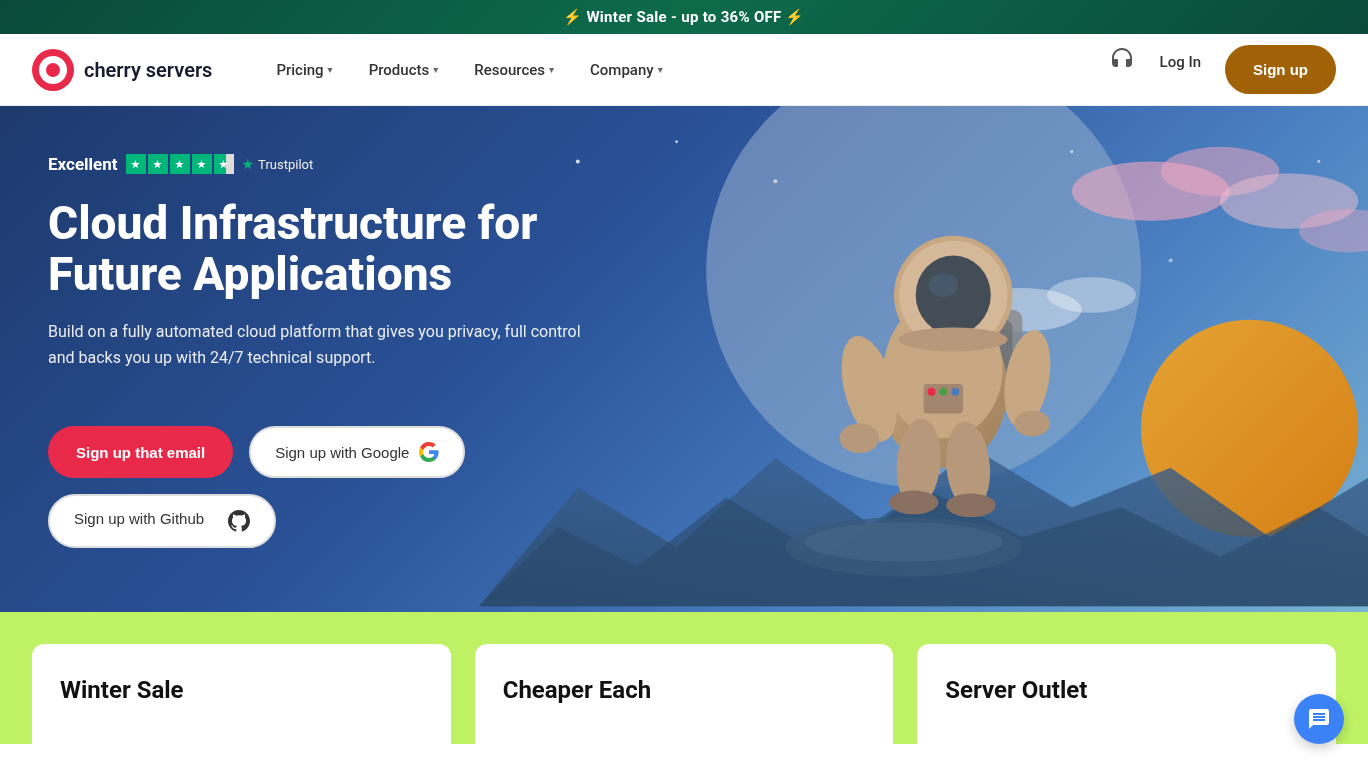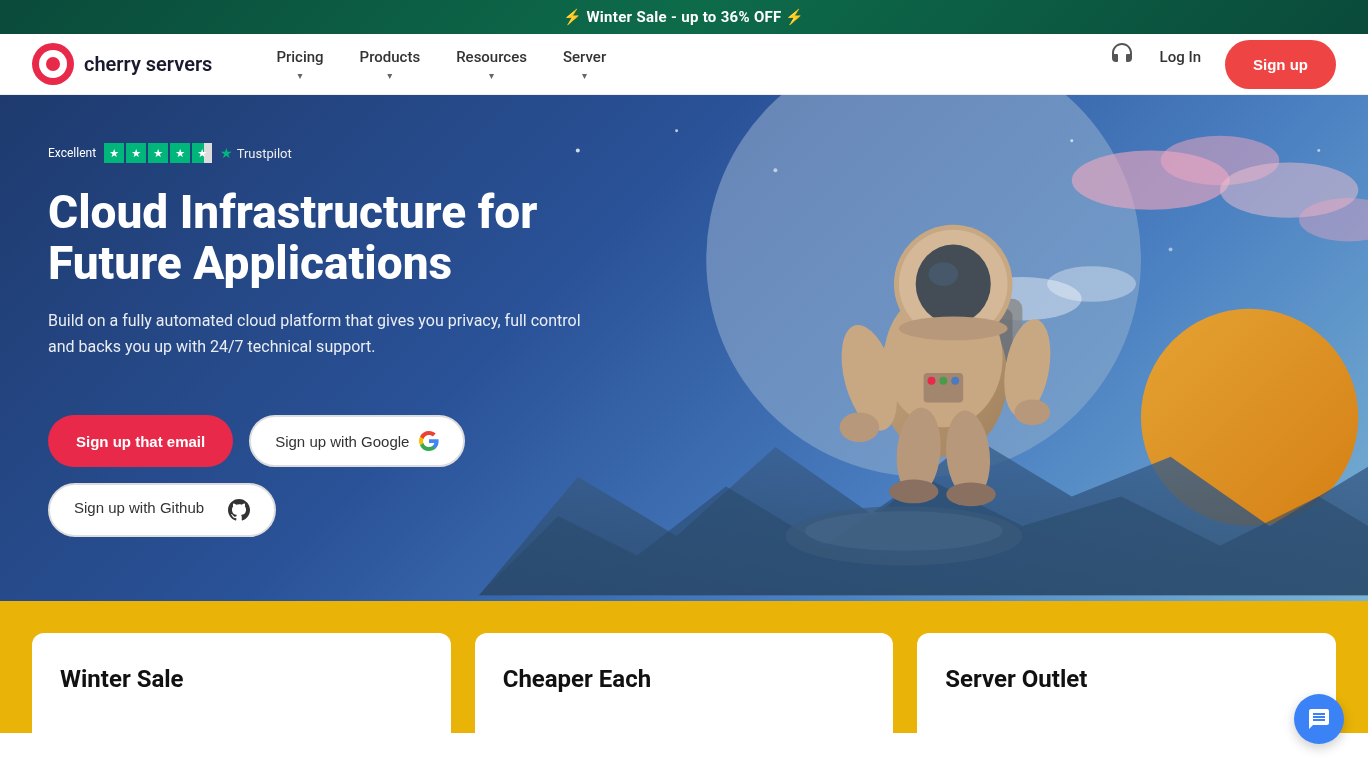--- a/index.html
+++ b/index.html
@@ -15,21 +15,21 @@
       font-weight: 700;
       letter-spacing: 0.3px;
     }
 
     
     nav {
       background: #fff;
       display: flex;
       align-items: center;
       padding: 0 32px;
-      height: 61px;
+      height: 72px;
       border-bottom: 1px solid #eee;
       position: relative;
       z-index: 10;
     }
     .nav-logo {
       display: flex;
       align-items: center;
       gap: 10px;
       margin-right: 48px;
       text-decoration: none;
@@ -53,21 +53,20 @@
       display: flex;
       align-items: center;
       gap: 4px;
       padding: 8px 16px;
       font-size: 15px;
       color: #333;
       cursor: pointer;
       border-radius: 6px;
       text-decoration: none;
       font-weight: 500;
-      flex-direction: column;
     }
     .nav-chevron {
       font-size: 10px;
       color: #666;
     }
     .nav-right {
       display: flex;
       gap: 12px;
     }
     .support-icon {
@@ -79,21 +78,21 @@
     .login-btn {
       font-size: 15px;
       font-weight: 500;
       color: #333;
       cursor: pointer;
       padding: 8px 12px;
       border-radius: 6px;
       text-decoration: none;
     }
     .signup-btn {
-      background: #ef4444;
+      background: #a16207;
       color: #fff;
       border: none;
       padding: 16px 28px;
       border-radius: 50px;
       font-size: 15px;
       font-weight: 600;
       cursor: pointer;
       white-space: nowrap;
     }
 
@@ -125,23 +124,23 @@
       color: #fff;
     }
 
     .trustpilot-row {
       display: flex;
       align-items: center;
       gap: 8px;
       margin-bottom: 24px;
     }
     .trustpilot-label {
-      font-size: 12px;
-      color: #fff;
-      font-weight: 400;
+      font-size: 17px;
+      color: #fff;
+      font-weight: 700;
     }
     .stars {
       display: flex;
       gap: 2px;
     }
     .star {
       width: 20px;
       height: 20px;
       background: #00b67a;
       display: flex;
@@ -230,21 +229,21 @@
       height: 20px;
     }
     .github-icon {
       width: 22px;
       height: 22px;
       fill: #333;
     }
 
     
     .bottom-cards {
-      background: #eab308;
+      background: #bef264;
       padding: 32px 32px 0;
       display: flex;
       gap: 24px;
     }
     .card {
       background: #fff;
       border-radius: 12px 12px 0 0;
       flex: 1;
       padding: 32px 28px;
       min-height: 100px;
@@ -304,21 +303,21 @@
     </a>
     <a class="nav-item" href="#">
       <span>Products</span>
       <span class="nav-chevron">▾</span>
     </a>
     <a class="nav-item" href="#">
       <span>Resources</span>
       <span class="nav-chevron">▾</span>
     </a>
     <a class="nav-item" href="#">
-      <span>Server</span>
+      <span>Company</span>
       <span class="nav-chevron">▾</span>
     </a>
   </div>
 
   <div class="nav-right">
 
     <svg class="support-icon" viewBox="0 0 28 28" fill="none" xmlns="http://www.w3.org/2000/svg">
       <path d="M14 3C8.48 3 4 7.48 4 13v5a4 4 0 004 4h1a1 1 0 001-1v-6a1 1 0 00-1-1H6v-1c0-4.41 3.59-8 8-8s8 3.59 8 8v1h-3a1 1 0 00-1 1v6a1 1 0 001 1h1a4 4 0 004-4v-5c0-5.52-4.48-10-10-10z" fill="#555"></path>
     </svg>
 

